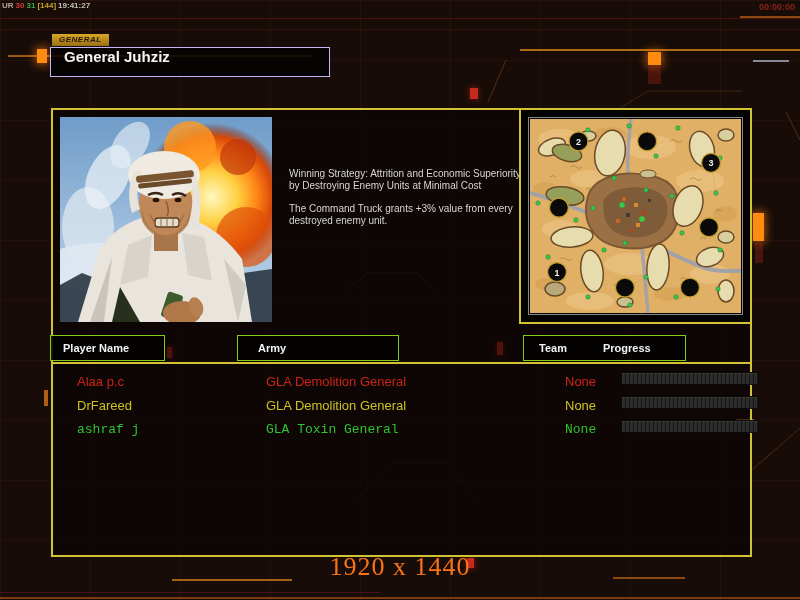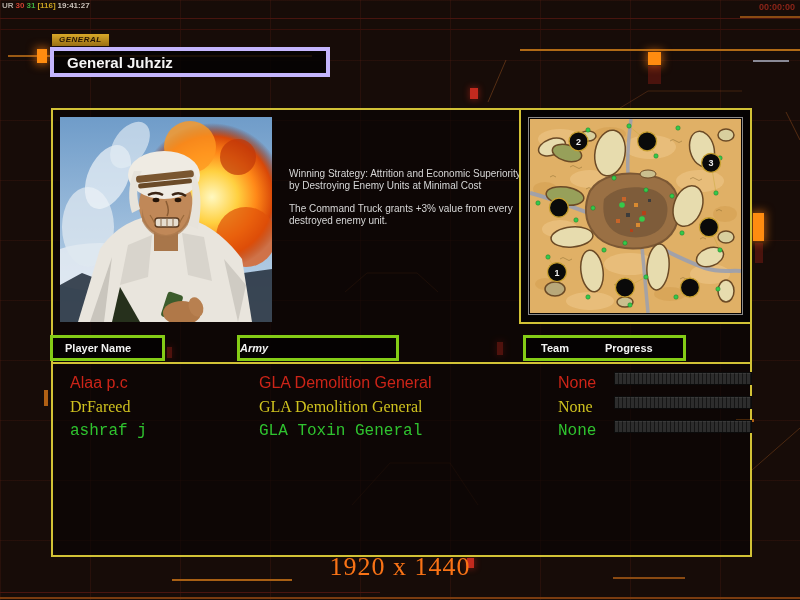--- a/index.html
+++ b/index.html
@@ -28,22 +28,22 @@
   
   .match-timer { position:absolute; top:2px; right:5px; font-size:9px; font-weight:bold; color:#8a2418; }
   
   .general-tab {
     position:absolute; left:52px; top:34px; height:12px; padding:1px 7px 0;
     background:linear-gradient(#d8a828,#9a6f14);
     color:#241404; font-size:8px; font-weight:bold; font-style:italic; letter-spacing:.5px;
   }
   .title-box {
     position:absolute; left:50px; top:47px; width:280px; height:30px;
-    background:rgba(4,2,2,.85); border:4px solid #c4b5fd;
-    display:flex; align-items:center; padding-left:13px;
+    background:rgba(4,2,2,.85); border:1px solid #c4b5fd;
+    display:flex; padding-left:13px;
   }
   .title-box .title { color:#f5f5f5; font-size:15px; font-weight:bold; }
   
   .main-frame {
     position:absolute; left:51px; top:108px; width:701px; height:449px;
     border:2px solid #d2c236; background:rgba(8,4,3,.62);
   }
   .portrait {
     position:absolute; left:7px; top:7px; width:212px; height:205px;
     background:#000;
@@ -58,33 +58,33 @@
     border:2px solid #d2c236; background:#050302;
   }
   .map-inner {
     position:absolute; left:7px; top:7px; width:215px; height:198px;
     border:1px solid #8a8a8a;
   }
   .map-inner svg { display:block; width:211px; height:194px; margin:1px; }
   
   .hdr-box {
     position:absolute; top:335px; height:26px;
-    border:3px solid #84cc16; background:rgba(4,2,2,.9);
+    border:1px solid #84cc16; background:rgba(4,2,2,.9);
     display:flex; align-items:center; color:#f2f2f2; font-size:11px; font-weight:bold;
   }
   .hdr-player { left:50px; width:115px; padding-left:12px; }
-  .hdr-army   { left:237px; width:162px; padding-left:0;font-style:italic; }
+  .hdr-army   { left:237px; width:162px; padding-left:20px; }
   .hdr-teamprog { left:523px; width:163px; padding-left:15px;gap:10px; }
   .hdr-teamprog .prog-label { margin-left:26px; }
   
   .player-list {
     position:absolute; left:0; top:252px; width:697px; height:193px;
     border-top:2px solid #d2c236;
   }
-  .player-row { position:absolute; left:10px; width:100%; height:24px; font-size:16px; }
+  .player-row { position:absolute; left:17px; width:100%; height:24px; font-size:13px; }
   .player-row .p-name { position:absolute; left:7px;  top:6px; }
   .player-row .p-army { position:absolute; left:196px; top:6px; }
   .player-row .p-team { position:absolute; left:495px; top:6px; }
   .progress-bar {
     position:absolute; left:551px; top:4px; width:138px; height:13px;
     border:1px solid #0b0b0b;
     background:repeating-linear-gradient(to right,#2d2d2d 0 3px,#151515 3px 4px);
     box-shadow:inset 0 1px 0 rgba(255,255,255,.06);
   }
   .progress-fill { height:100%; background:#3f6a2f; }
@@ -124,21 +124,21 @@
 <div class="deco sq-red" style="left:497px;top:342px;width:6px;height:13px"></div>
 <div class="deco" style="left:44px;top:390px;width:4px;height:16px;background:#b06014"></div>
 <div class="deco" style="left:736px;top:419px;width:18px;height:3px;background:#b06014"></div>
 <div class="deco" style="left:0;top:592px;width:380px;height:1px;background:#4a150f"></div>
 <div class="deco" style="left:172px;top:579px;width:120px;height:2px;background:#a86014"></div>
 <div class="deco" style="left:613px;top:577px;width:72px;height:2px;background:#8a4a12"></div>
 <div class="deco" style="left:0;top:597px;width:800px;height:2px;background:#7a3c10"></div>
 <div class="deco sq-red" style="left:467px;top:558px;width:7px;height:10px"></div>
 
 <div class="netstats">
-  <span style="color:#b0a8a0">UR</span><span style="color:#d04030">30</span><span style="color:#40b040">31</span><span style="color:#c8a020">[116]</span><span style="color:#c8c0b8">19:41:27</span>
+  <span style="color:#b0a8a0">UR</span><span style="color:#d04030">30</span><span style="color:#40b040">31</span><span style="color:#c8a020">[144]</span><span style="color:#c8c0b8">19:41:27</span>
 </div>
 <div class="match-timer">00:00:00</div>
 
 <div class="general-tab">GENERAL</div>
 <div class="title-box">
   <span class="title">General Juhziz</span>
 </div>
 
 <div class="main-frame">
 
@@ -350,21 +350,21 @@
 
   <div class="player-list">
     <div class="player-row" style="top: 4px; color: rgb(204, 36, 24);">
       <span class="p-name">Alaa p.c</span>
       <span class="p-army">GLA Demolition General</span>
       <span class="p-team">None</span>
       <div class="progress-bar">
           <div class="progress-fill" style="width: 0%;"></div>
         </div>
     </div>
-    <div class="player-row" style="top: 28px; color: rgb(207, 194, 31); font-family: Liberation Serif, serif;">
+    <div class="player-row" style="top: 28px; color: rgb(207, 194, 31);">
       <span class="p-name">DrFareed</span>
       <span class="p-army">GLA Demolition General</span>
       <span class="p-team">None</span>
       <div class="progress-bar">
           <div class="progress-fill" style="width: 0%;"></div>
         </div>
     </div>
     <div class="player-row" style="top: 52px; color: rgb(47, 195, 47); font-family: Liberation Mono, monospace;">
       <span class="p-name">ashraf j</span>
       <span class="p-army">GLA Toxin General</span>

